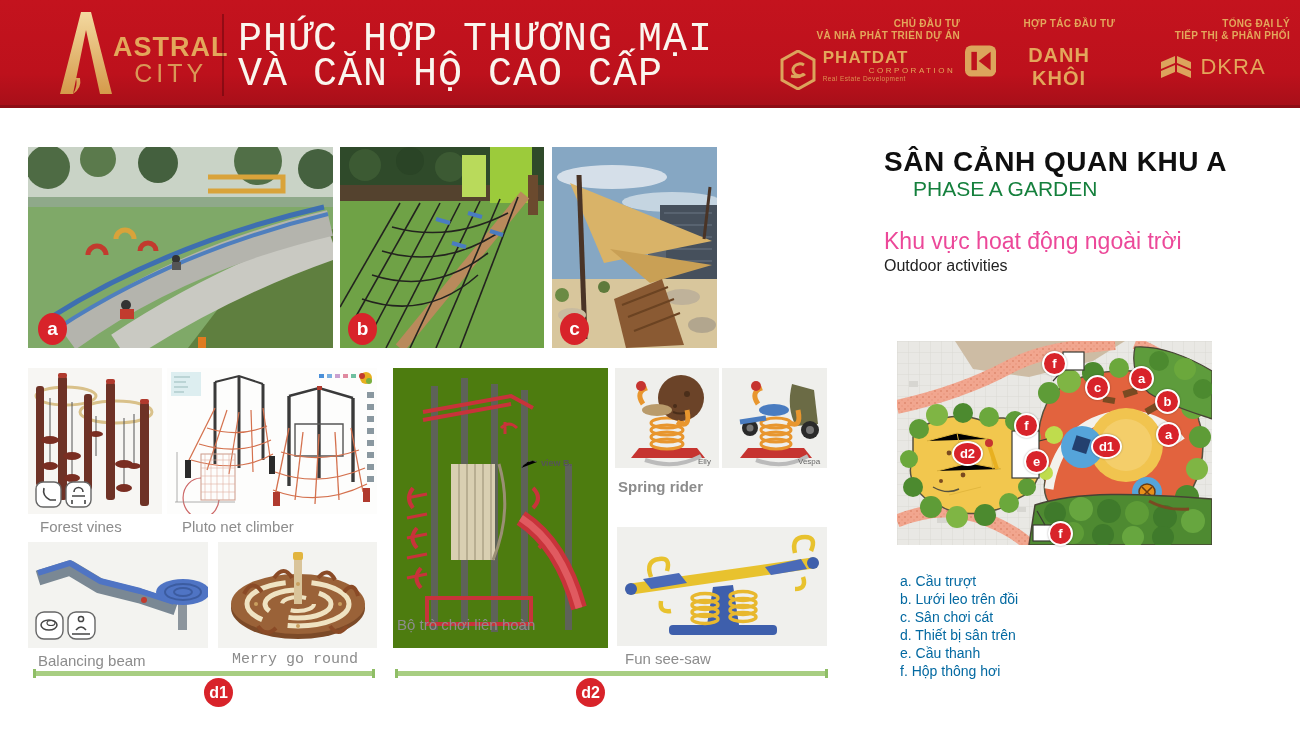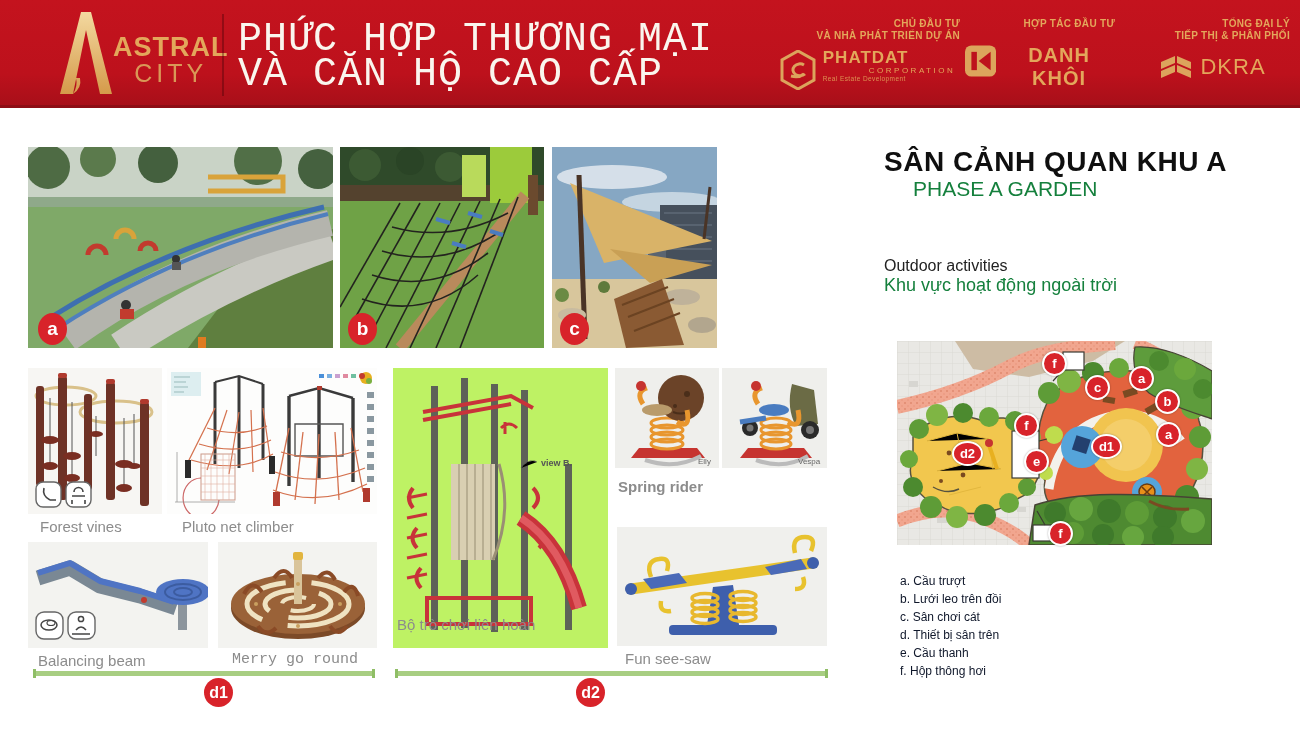--- a/index.html
+++ b/index.html
@@ -23,24 +23,24 @@
   .plogo { margin-top:8px; display:flex; align-items:flex-start; justify-content:center; gap:7px; }
   .pname { font-size:17px; font-weight:bold; letter-spacing:1px; text-align:left; line-height:16px;}
   .psub  { font-size:8px; letter-spacing:2.5px; text-align:left;margin-left:46px; }
   .ptag  { font-size:6.5px; letter-spacing:.4px; text-align:left; opacity:.85; }
   .dk-name { font-size:20px; font-weight:bold; letter-spacing:1px; }
   .dkra-name { font-size:22px; font-weight:normal; letter-spacing:1px; }
 
   
   .title-vi { position:absolute; left:884px; top:146px; font-size:28px; font-weight:bold; color:#0F0F0F; letter-spacing:.5px;}
   .title-en { position:absolute; left:884px; top:177px; font-size:21px; color:#15803d;margin-left:29px; }
-  .sub-vi   { position:absolute; left:884px; top:228px; font-size:18px; color:#15803d;margin-top:47px; }
+  .sub-vi   { position:absolute; left:884px; top:228px; font-size:23px; color:#ec4899; }
   .sub-en   { position:absolute; left:884px; top:257px; font-size:16px; color:#222; }
   .map-wrap { position:absolute; left:897px; top:341px; width:315px; height:204px; }
-  .legend { position:absolute; left:900px; top:572px; font-size:12px; color:#0f172a; line-height:18px; }
+  .legend { position:absolute; left:900px; top:572px; font-size:14px; color:#0369a1; line-height:18px; }
   .legend div { margin-bottom:0; }
 
   
   .tile { position:absolute; overflow:hidden; background:#F4F4F2; }
   .photo { position:absolute; overflow:hidden; }
   .caption { position:absolute; font-size:15px; color:#8C8C8C; }
   .photo-badge { position:absolute; width:29px; height:32px; border-radius:50%;
                  background:#D8232A; color:#fff; font-weight:bold; font-size:19px;
                  display:flex; align-items:center; justify-content:center; }
   .bracket { position:absolute; height:5px; background:#A8CE82; border-radius:2px; }
@@ -387,21 +387,21 @@
       </g>
       <g fill="#C9A060">
           <circle cx="38" cy="62" r="2"></circle>
           <circle cx="122" cy="62" r="2"></circle>
           <circle cx="80" cy="42" r="2"></circle>
           <circle cx="80" cy="84" r="2"></circle>
         </g>
     </svg>
   </div>
 
-  <div class="tile" style="left:393px;top:368px;width:215px;height:280px;background:#bef264;">
+  <div class="tile" style="left:393px;top:368px;width:215px;height:280px;background:#4d7c0f;">
     <svg width="215" height="280" viewBox="0 0 215 280">
       <g fill="#5E6258">
         <rect x="38" y="18" width="7" height="244"></rect>
           <rect x="68" y="10" width="7" height="250"></rect>
         <rect x="98" y="16" width="7" height="248"></rect>
           <rect x="128" y="22" width="7" height="240"></rect>
         <rect x="172" y="96" width="7" height="166"></rect>
       </g>
       <g stroke="#C8333A" stroke-width="4" fill="none">
         <path d="M30,44 L118,28 L140,40"></path>

